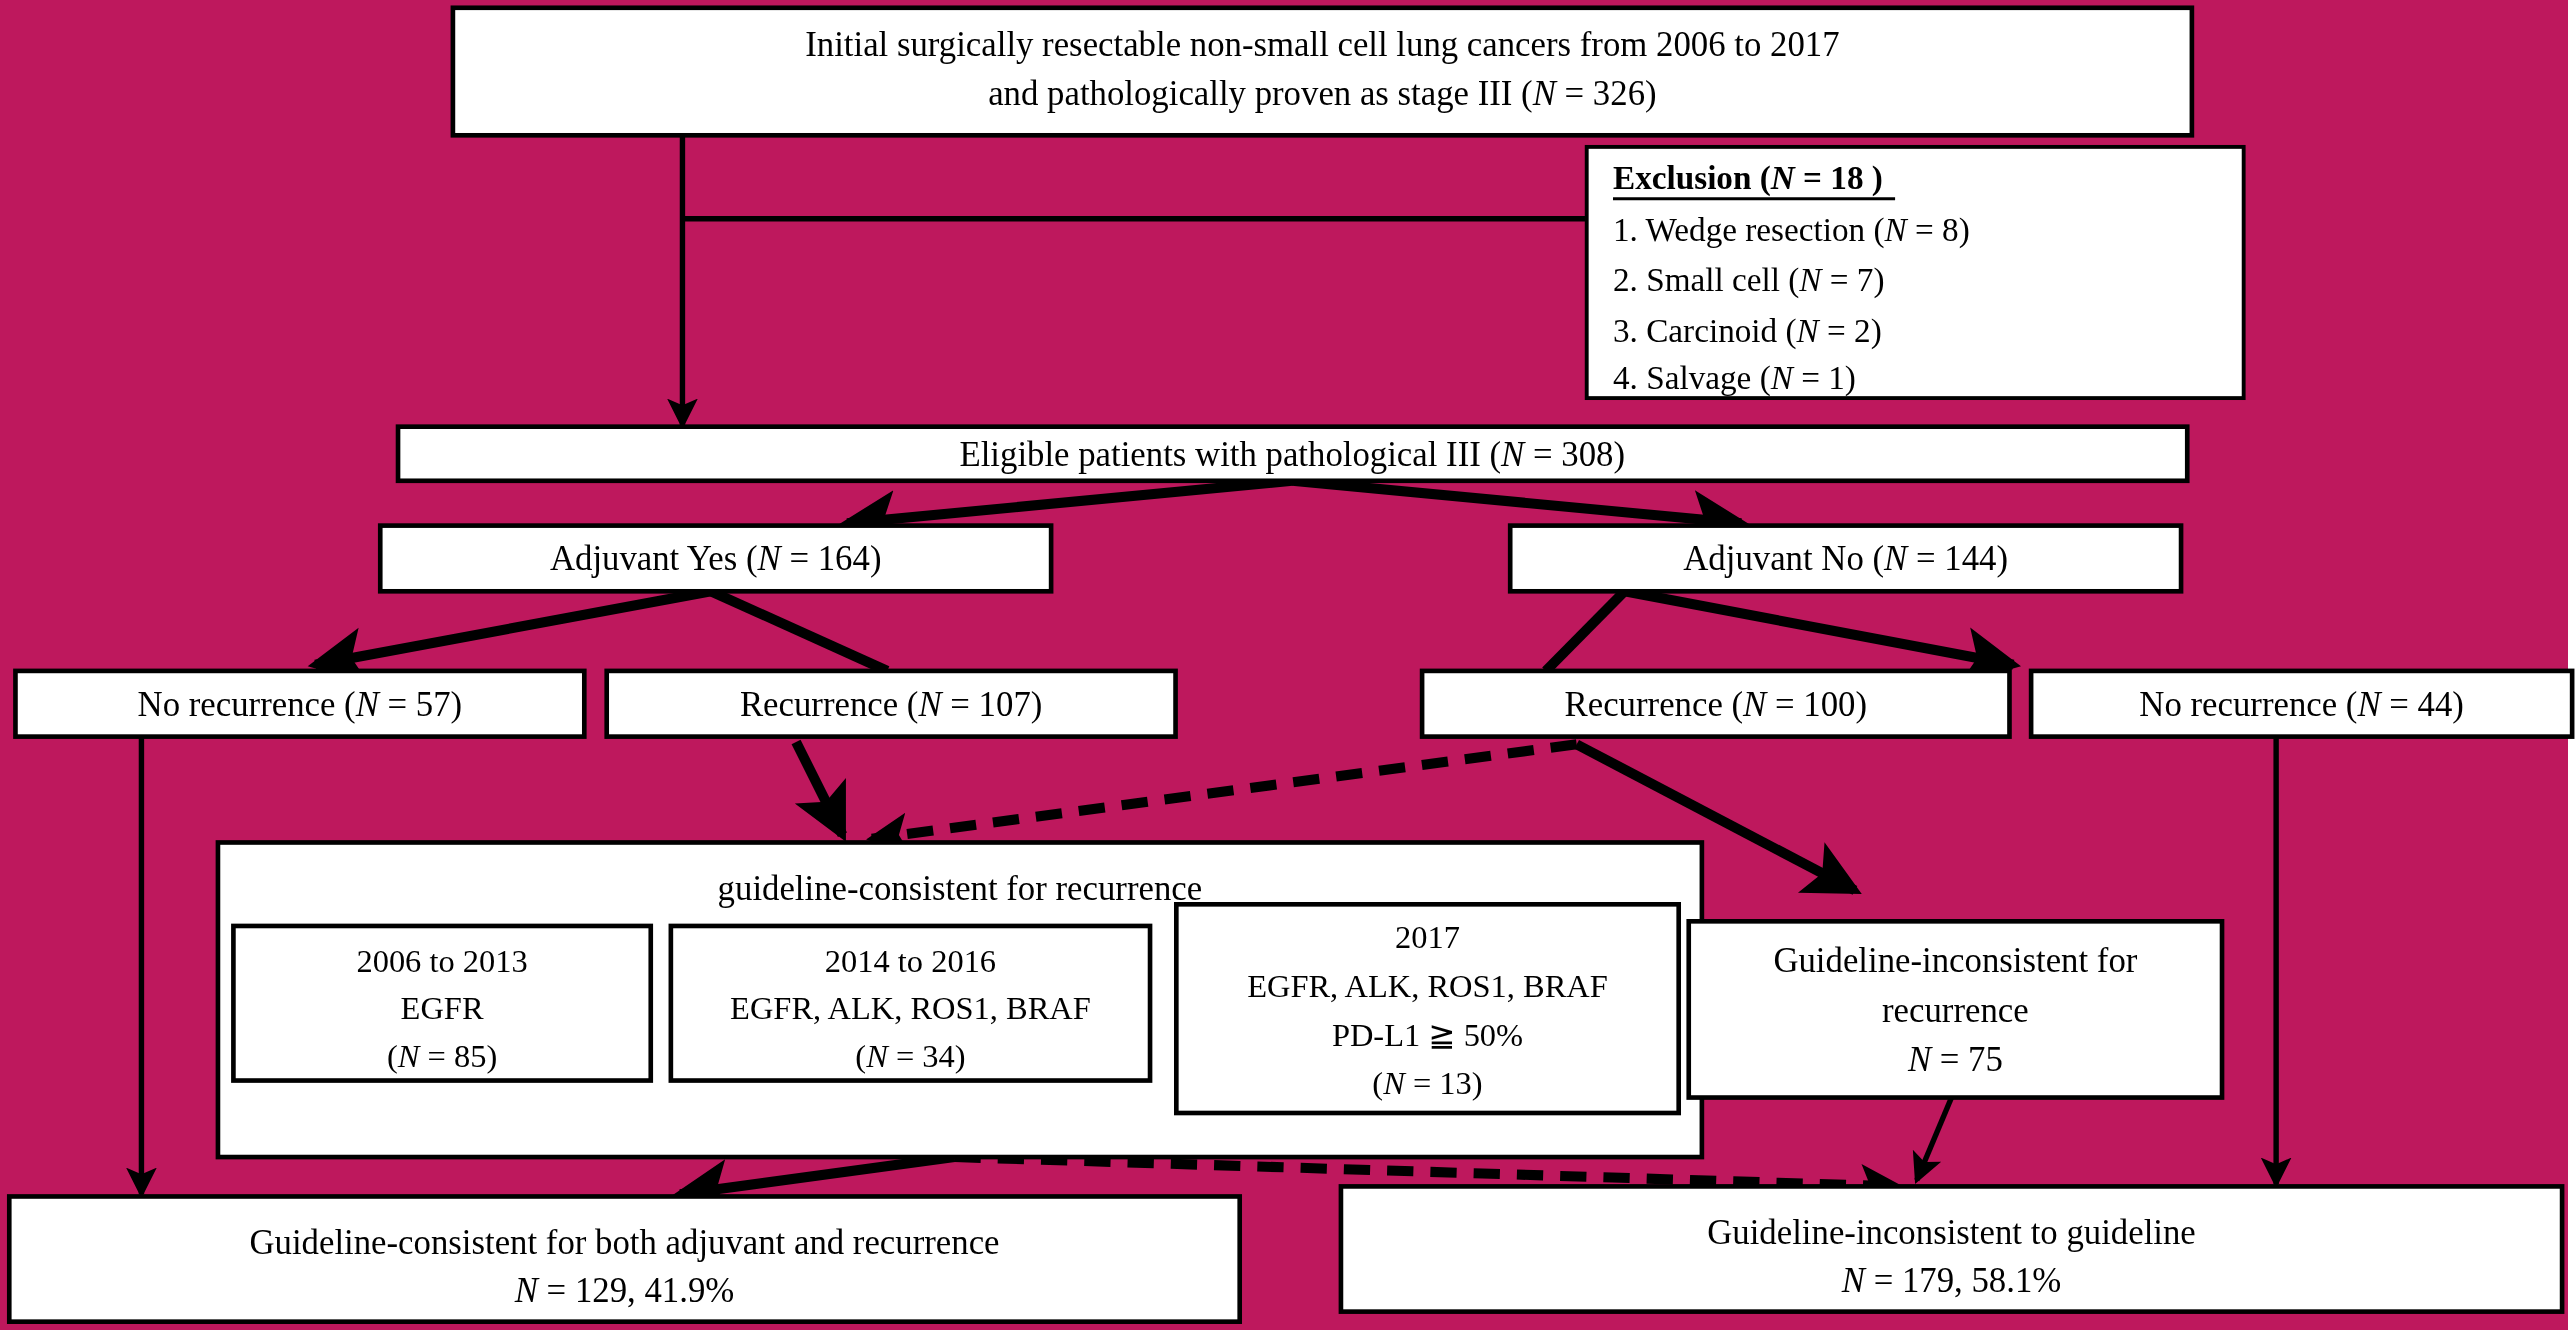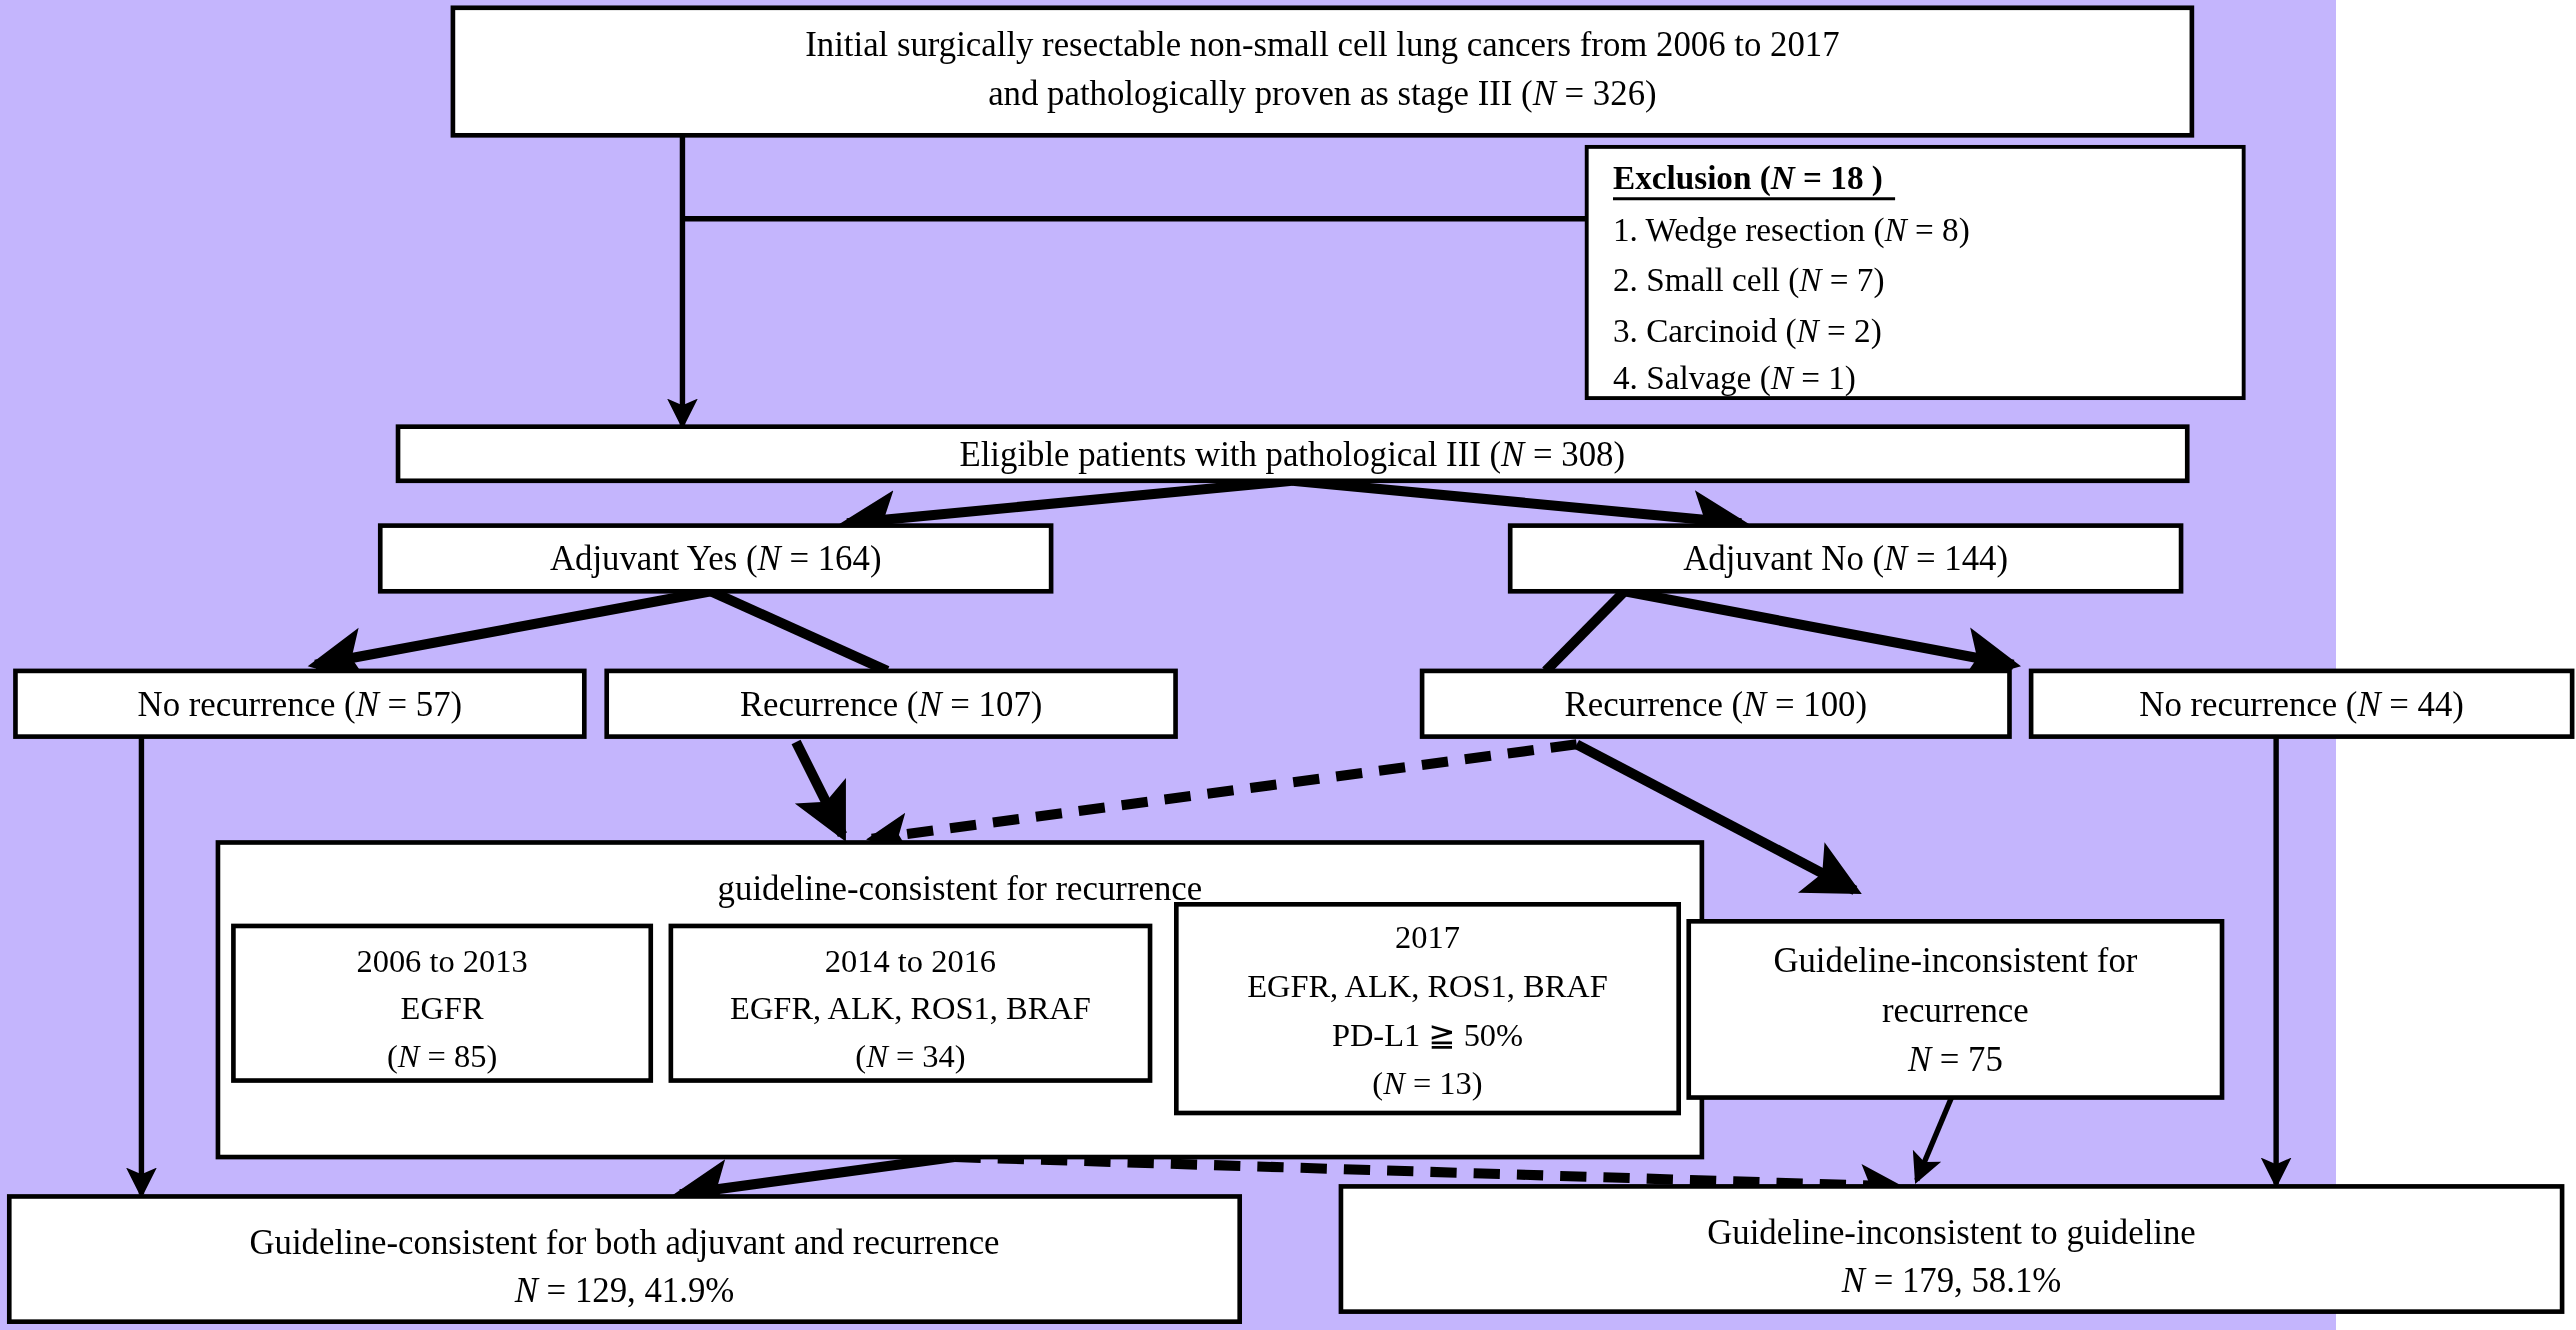--- a/index.html
+++ b/index.html
@@ -2,23 +2,23 @@
 <html style="font-size:12.4px"><head>
 <meta charset="utf-8">
 <style>
   html, body {
     margin: 0;
     padding: 0;
     background: #ffffff;
   }
   #flowchart-root {
     position: relative;
-    width: 2336px;
+    width: 2568px;
     height: 1331px;
-    background: #c4b5fd;
+    background: #be185d;
     font-family: "Liberation Serif", "DejaVu Serif", serif;
   }
   svg#diagram {
     position: absolute;
     top: 0;
     left: 0;
     width: 2576px;
     height: 1331px;
     display: block;
   }

